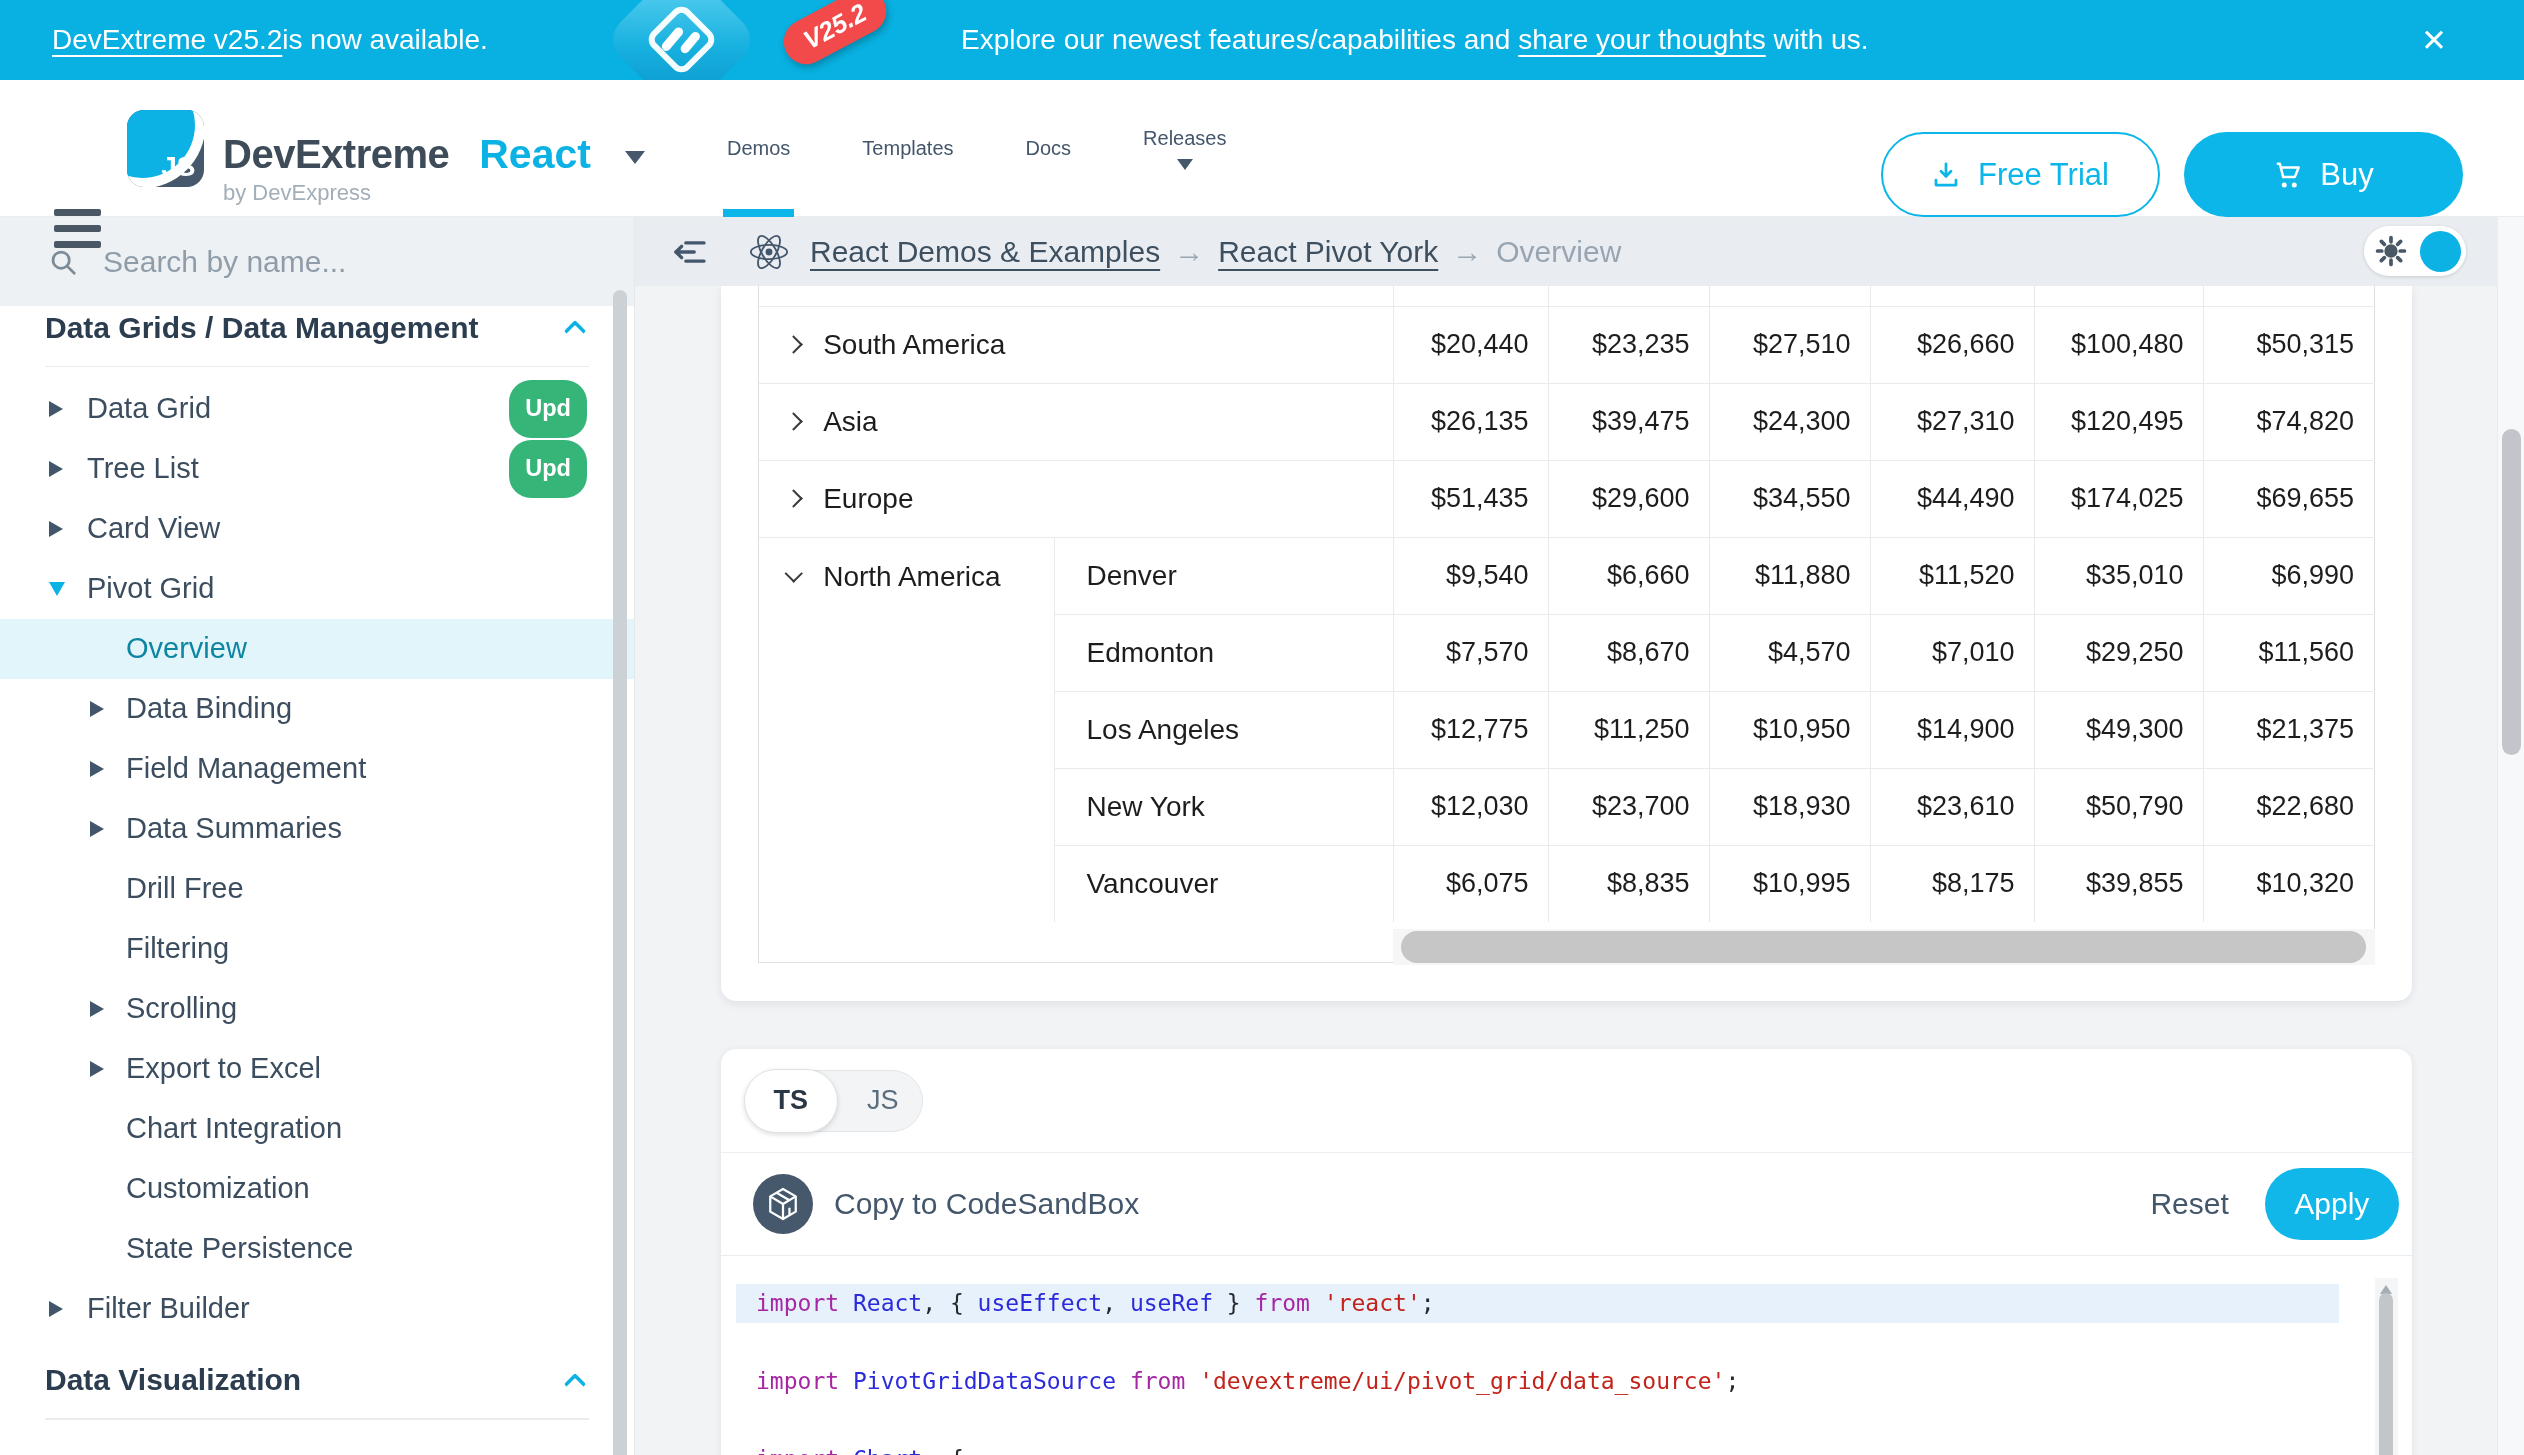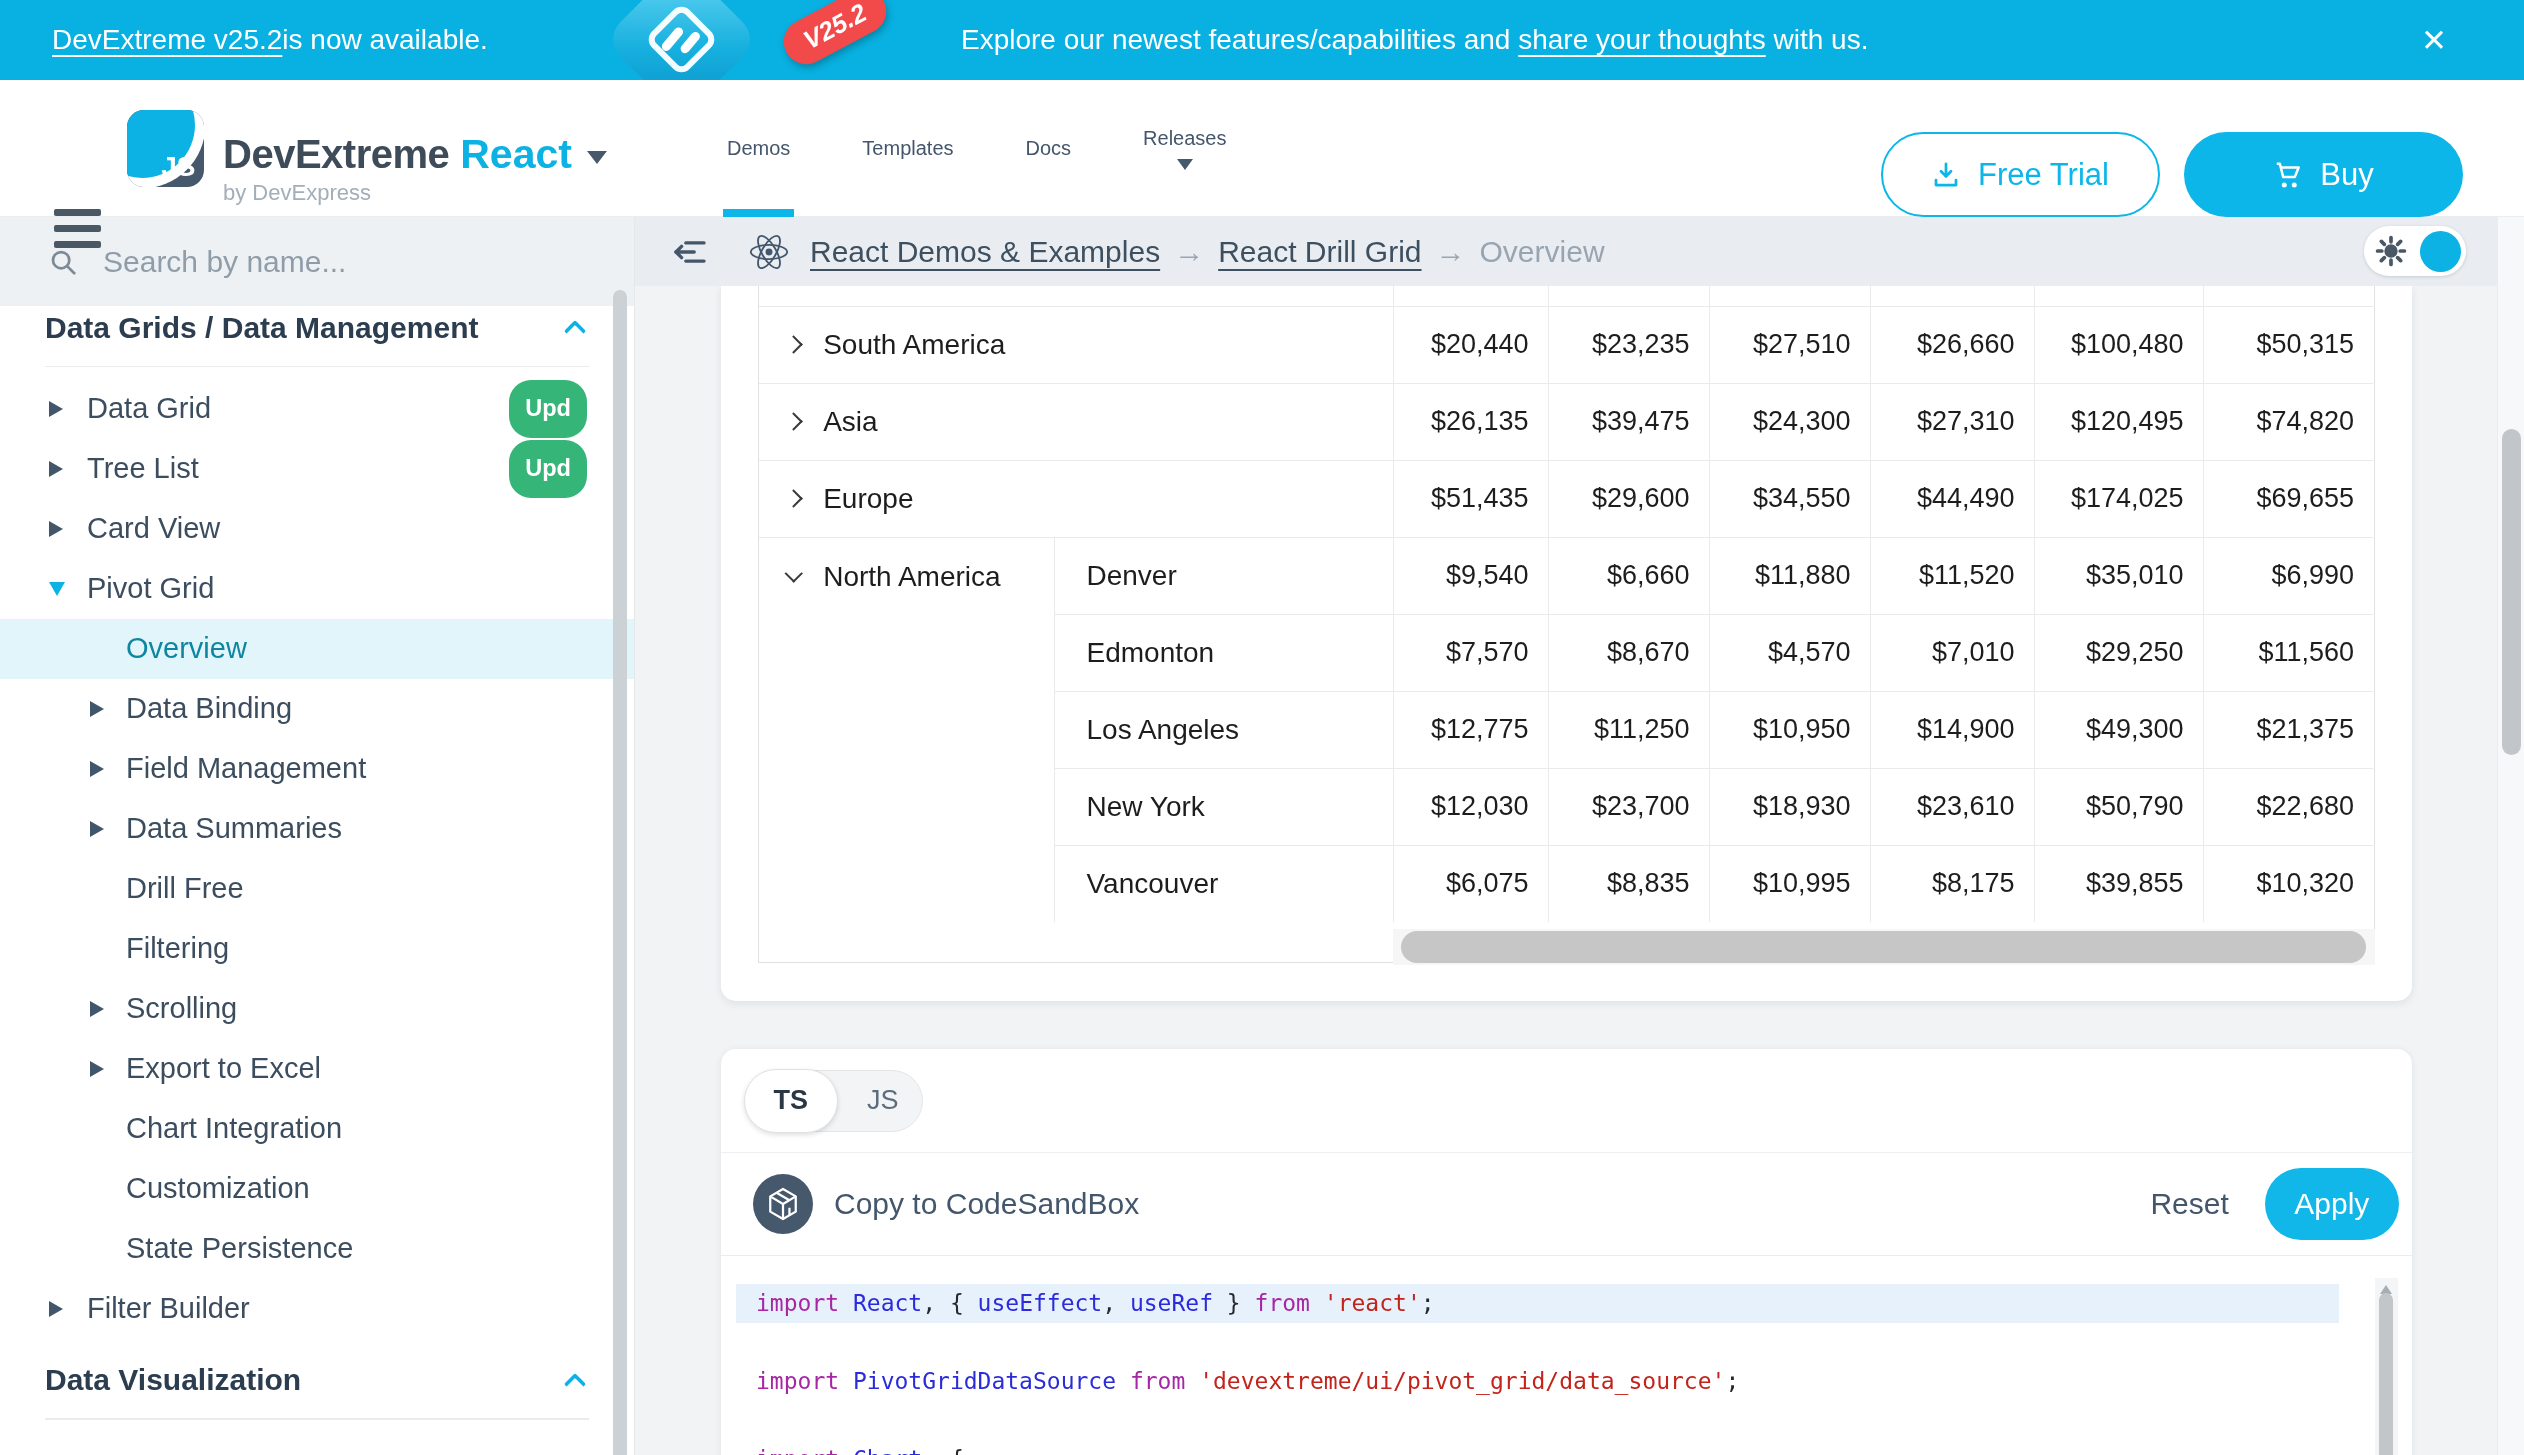--- a/index.html
+++ b/index.html
@@ -23,21 +23,21 @@
     display:flex; align-items:center; justify-content:center; font-size:25.5px; font-weight:700; font-style:italic; box-shadow:0 3.8px 7.6px rgba(0,0,0,.25); }
 
   
   .hdr { position:absolute; left:0; top:80px; width:2525px; height:137px; background:#fff; border-bottom:0.9px solid #ebedef; z-index:20; }
   .hamburger { position:absolute; left:54px; top:129px; width:47px; cursor:pointer; }
   .hamburger div { height:6.6px; background:#4a5866; border-radius:1.9px; margin-bottom:9.4px; }
   .brand { position:absolute; left:127px; top:0; height:137px; display:flex; align-items:center; gap:19px; cursor:pointer; }
   .logo-sq { position:relative; width:77px; height:77px; border-radius:17px; background:#46586b; overflow:hidden; }
   .logo-arc { position:absolute; top:-38px; left:-38px; width:106px; height:106px; border-radius:50%; background:#0cb2e4; box-shadow:0 0 0 10.4px #fff; }
   .logo-js { position:absolute; right:8.5px; bottom:3.8px; color:#fff; font-weight:700; font-size:28px; }
-  .brand-row { display:flex; align-items:center; gap:11px;margin-top:40px; }
+  .brand-row { display:flex; align-items:center; gap:30px;margin-top:40px; }
   .brand-name { font-size:40px; font-weight:700; color:#3e4c59; letter-spacing:-0.5px; }
   .brand-platform { font-size:41px; font-weight:700; color:#0cb2e4; }
   .brand-caret { width:0; height:0; border-left:10.4px solid transparent; border-right:10.4px solid transparent; border-top:13.2px solid #46586b; margin-left:3.8px; margin-top:5.7px; }
   .brand-by { font-size:22px; color:#a2aeb8; margin-top:1.9px; }
   .main-nav { position:absolute; left:727px; top:0; height:137px; display:flex; gap:72px; }
   .nav-item { position:relative; display:flex; flex-direction:column; align-items:center; justify-content:center; font-size:20px; color:#44566b; cursor:pointer; }
   .nav-item .nav-caret { width:0; height:0; border-left:8.5px solid transparent; border-right:8.5px solid transparent; border-top:11.3px solid #46586b; margin-top:9.4px; }
   .nav-item.active::after { content:''; position:absolute; left:-3.8px; right:-3.8px; bottom:0; height:8.5px; background:#0cb6e8; }
   .hdr-actions { position:absolute; right:62px; top:0; height:137px; display:flex; align-items:flex-end; gap:24.5px; }
   .btn-trial { width:279px; height:85px; border:2.8px solid #0cb6e8; border-radius:43px; color:#0cb6e8; font-size:31px;
@@ -328,21 +328,21 @@
     <svg width="40" height="40" viewBox="-11 -11 22 22" fill="none" stroke="#44566b" stroke-width="1">
         <ellipse rx="10" ry="3.9"></ellipse>
         <ellipse rx="10" ry="3.9" transform="rotate(60)"></ellipse>
         <ellipse rx="10" ry="3.9" transform="rotate(120)"></ellipse>
         <circle r="1.9" fill="#44566b" stroke="none"></circle>
       </svg>
   </span>
   <div class="crumbs" id="crumbs">
       <span class="crumb link">React Demos &amp; Examples</span>
       <span class="crumb-sep">→</span>
-      <span class="crumb link">React Drill Grid</span>
+      <span class="crumb link">React Pivot York</span>
       <span class="crumb-sep">→</span>
       <span class="crumb current">Overview</span>
     </div>
   <div class="theme-pill">
     <svg width="34" height="34" viewBox="0 0 24 24" fill="none" stroke="#4a5866" stroke-width="2.6" stroke-linecap="round">
         <circle cx="12" cy="12" r="3.4" fill="#4a5866"></circle>
         <path d="M12 2.5v3M12 18.5v3M2.5 12h3M18.5 12h3M5.2 5.2l2.1 2.1M16.7 16.7l2.1 2.1M18.8 5.2l-2.1 2.1M7.3 16.7l-2.1 2.1"></path>
       </svg>
     <div class="theme-knob"></div>
   </div>

